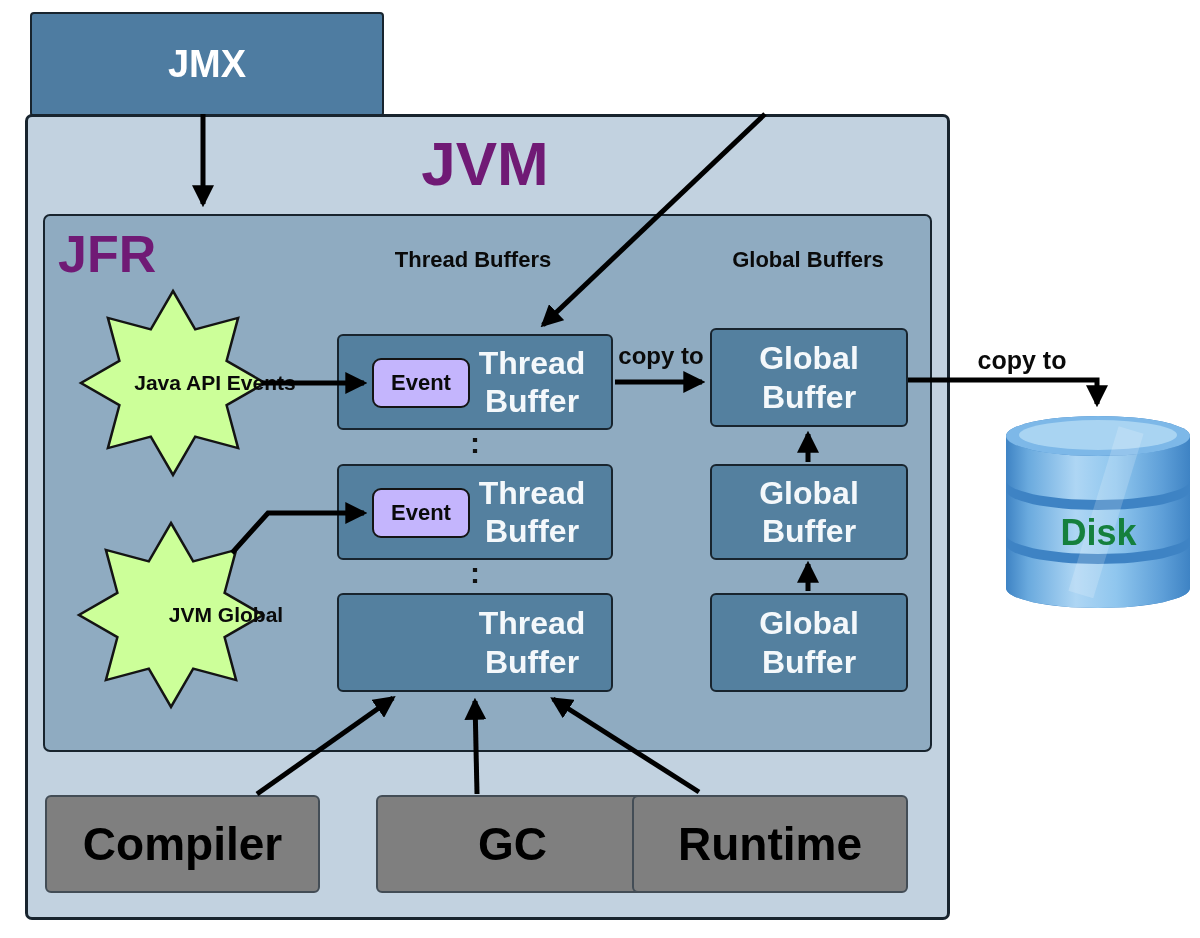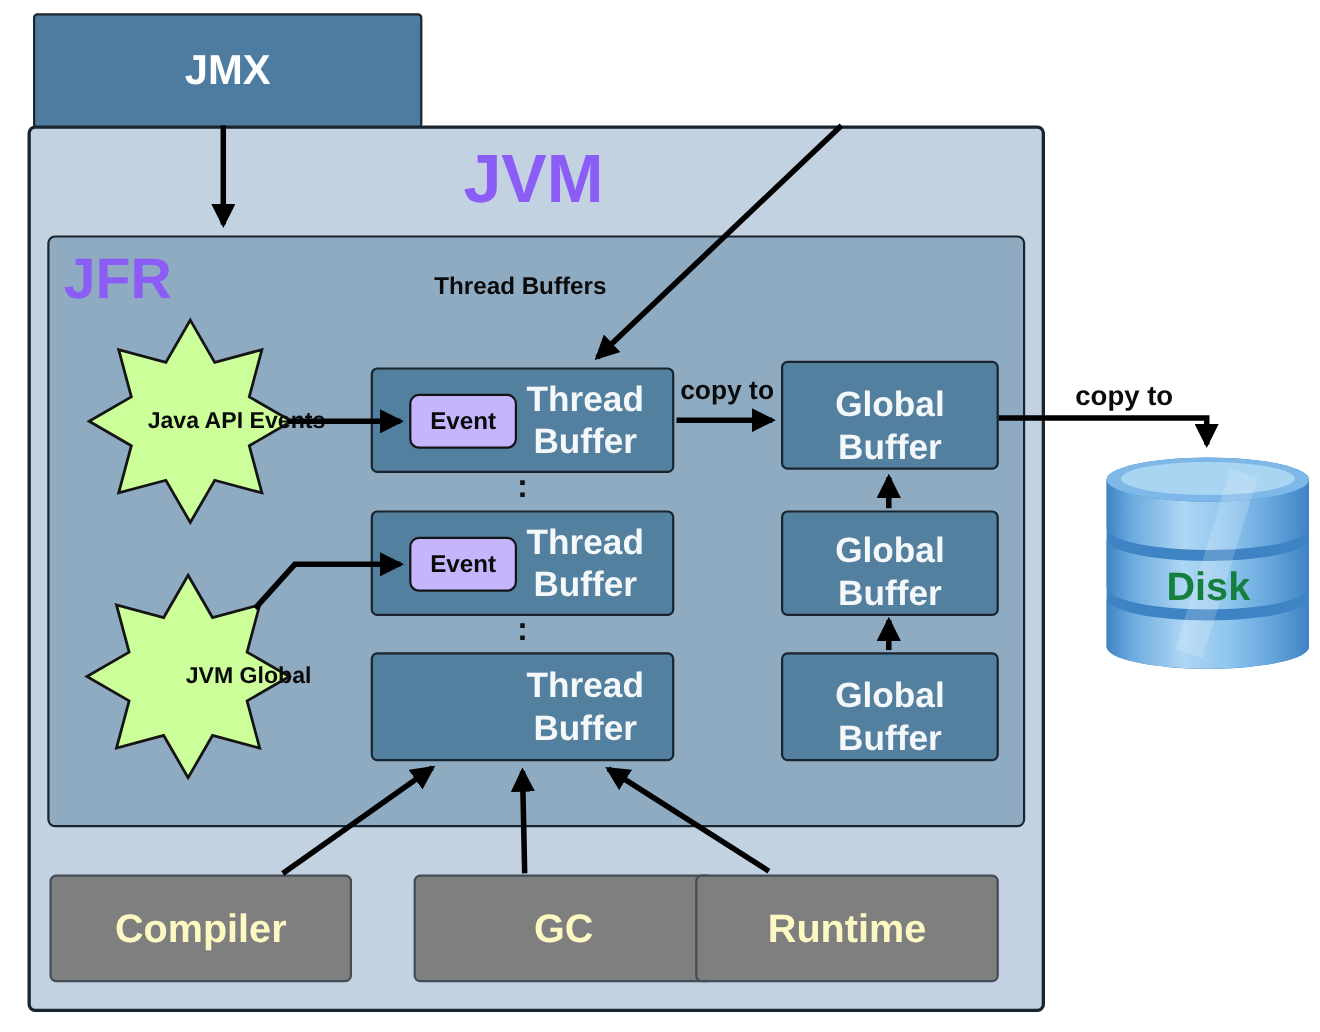--- a/index.html
+++ b/index.html
@@ -13,47 +13,47 @@
     color:#ffffff;font-size:38px;display:flex;align-items:center;justify-content:center;
   }
   .jvm-container{
     left:25px;top:114px;width:925px;height:806px;
     background:#c2d2e0;border:3px solid #18242e;border-radius:7px;box-sizing:border-box;
   }
   .jfr-container{
     left:43px;top:214px;width:889px;height:538px;
     background:#8fabc1;border:2px solid #18242e;border-radius:7px;box-sizing:border-box;
   }
-  .big-label{color:#8b5cf6;}
+  .big-label{color:#701a75;}
   .jvm-label{left:335px;top:128px;width:300px;font-size:62px;text-align:center;}
   .jfr-label{left:58px;top:224px;font-size:52px;}
   .col-heading{
     width:170px;font-size:22px;line-height:1.15;text-align:center;color:#0a0a0a;
   }
   .buffer-box{
     background:#54809f;border:2px solid #18242e;border-radius:6px;box-sizing:border-box;
     color:#f4f8fb;font-size:32px;line-height:1.2;
   }
   .tb{left:337px;width:276px;height:96px;}
-  .gb{left:710px;width:198px;height:99px;display:flex;align-items:flex-end;justify-content:center;text-align:center;}
+  .gb{left:710px;width:198px;height:99px;display:flex;align-items:center;justify-content:center;text-align:center;}
   .tb-text{position:absolute;right:6px;top:0;height:100%;width:146px;display:flex;align-items:center;justify-content:center;text-align:center;}
   .event-chip{
     left:372px;width:98px;height:50px;background:#c4b5fd;border:2px solid #141414;border-radius:9px;
     color:#0a0a0a;font-size:22px;display:flex;align-items:center;justify-content:center;box-sizing:border-box;
   }
   .dots{left:460px;width:30px;text-align:center;font-size:30px;color:#111;line-height:1;}
   .star-wrap{width:200px;height:200px;}
   .star-text{
     position:absolute;left:0;top:0;width:100%;height:100%;
     display:flex;flex-direction:column;align-items:center;justify-content:center;
     color:#0a0a0a;font-size:21px;line-height:1.3;text-align:center;
   }
   .gray-box{
     top:795px;height:98px;background:#7f7f7f;border:2px solid #434d56;border-radius:6px;box-sizing:border-box;
-    color:#fef9c3;font-size:36px;display:flex;align-items:center;justify-content:center;
+    color:#000000;font-size:46px;display:flex;align-items:center;justify-content:center;
   }
   .copy-label{font-size:24px;color:#0a0a0a;text-align:center;}
   .disk-label{left:1005px;top:512px;width:187px;text-align:center;font-size:36px;color:#15803d;}
   svg{display:block;}
   #arrows{position:absolute;left:0;top:0;pointer-events:none;}
 </style>
 </head>
 <body>
 
 <div id="canvas">
@@ -62,20 +62,21 @@
     <span>JMX</span>
   </div>
 
   <div class="abs jvm-container"></div>
   <div class="abs big-label jvm-label">JVM</div>
 
   <div class="abs jfr-container"></div>
   <div class="abs big-label jfr-label">JFR</div>
 
   <div class="abs col-heading" style="left:388px;top:247px;">Thread Buffers</div>
+  <div class="abs col-heading" style="left:723px;top:247px;">Global Buffers</div>
 
   <div class="abs buffer-box tb" style="top:334px;">
     <div class="tb-text">Thread Buffer</div>
   </div>
   <div class="abs buffer-box tb" style="top:464px;">
     <div class="tb-text">Thread Buffer</div>
   </div>
   <div class="abs buffer-box tb" style="top:593px;height:99px;">
     <div class="tb-text">Thread Buffer</div>
   </div>

